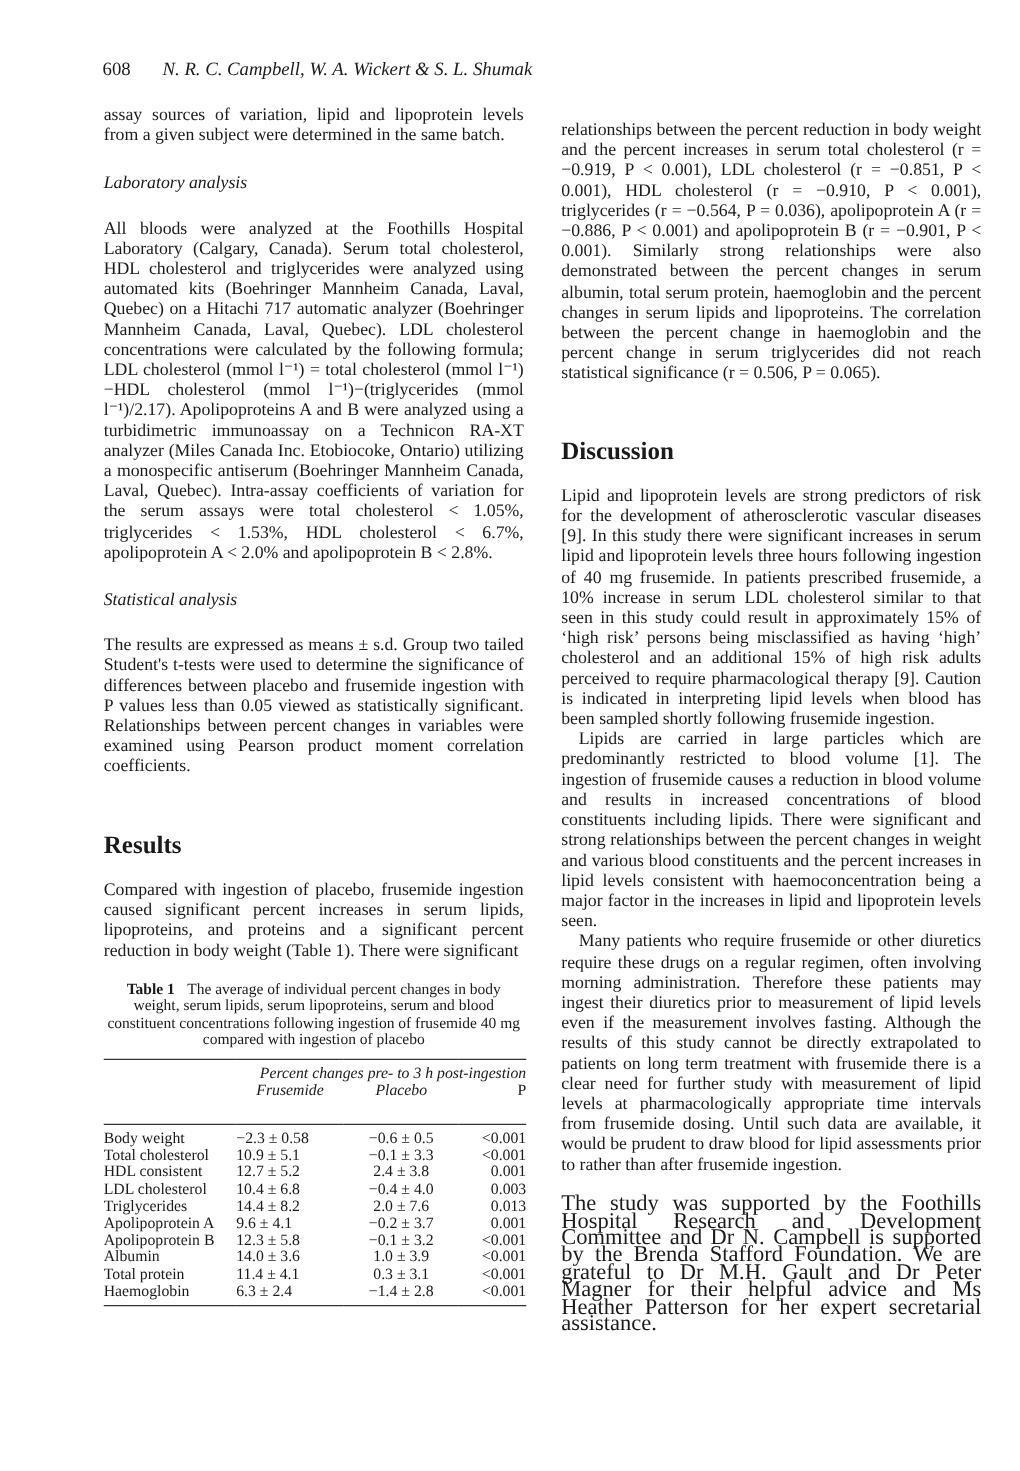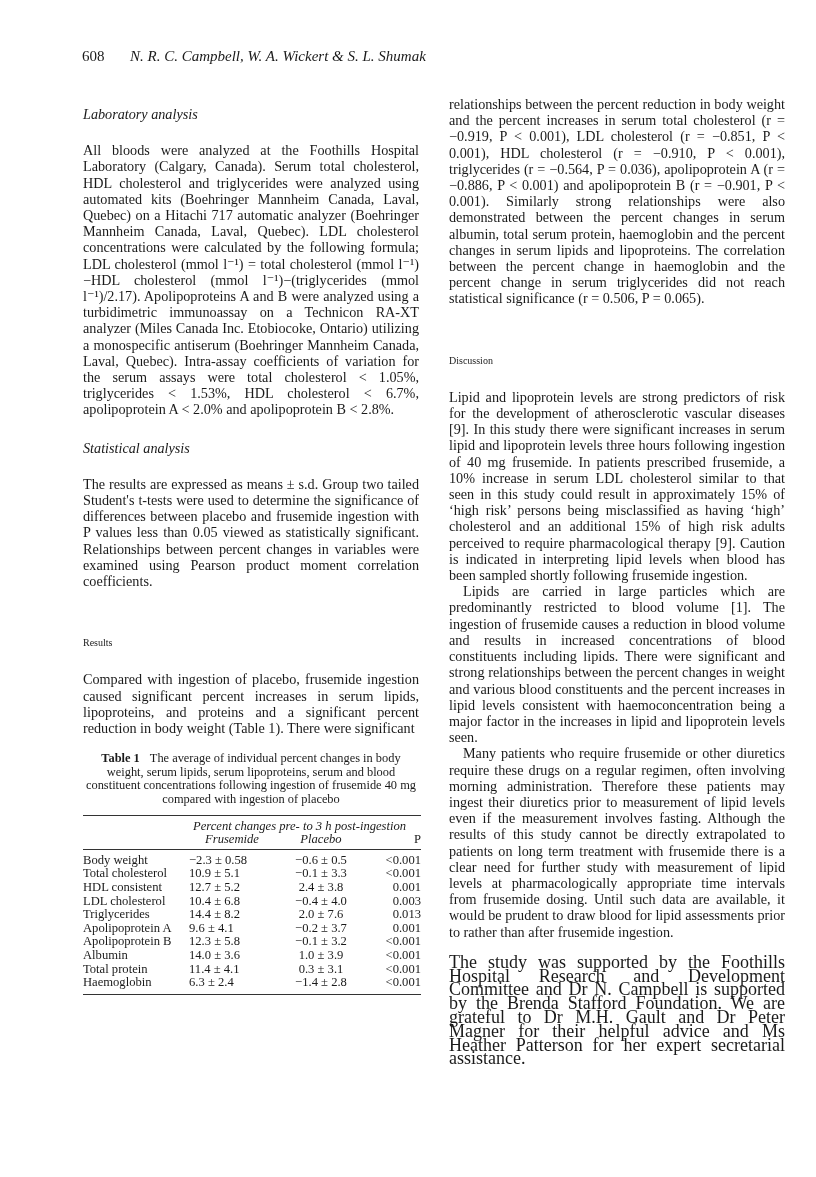--- a/index.html
+++ b/index.html
@@ -16,48 +16,49 @@
   .running-head .authors { font-style: italic; }
   .col {
     position: absolute; width: 336px;
     font-size: 14.2px; line-height: 16.2px; text-align: justify;
   }
   .col-left { left: 83px; top: 84px; }
   .col-right { left: 449px; top: 96px; }
   p { margin: 0; }
   p.indent { text-indent: 14px; }
   .subhead { font-style: italic; font-size: 14.2px; margin: 0; }
-  .head { font-weight: normal; font-size: 10px; margin: 0; }
+  .head { font-weight: bold; font-size: 20px; margin: 0; }
   .caption { font-size: 12.4px; line-height: 13.6px; text-align: center; margin: 0; }
   .caption .label { font-weight: bold; margin-right: 10px; }
   table.data {
     width: 338px; border-collapse: collapse; font-size: 12.6px; line-height: 13.6px;
     border-top: 1.2px solid #333; border-bottom: 1.2px solid #333;
   }
   table.data th { font-weight: normal; font-style: italic; padding: 0; }
   table.data th.p { font-style: normal; text-align: right; }
-  table.data thead tr.last th { padding-bottom: 2px; border-bottom: 1px solid #333; }
+  table.data thead tr.last th { padding-bottom: 20px; border-bottom: 1px solid #333; }
   table.data thead tr.first th { padding-top: 4px; }
   table.data td { padding: 0; white-space: nowrap; }
   table.data td.lab { text-align: left; width: 106px; }
   table.data td.fr { text-align: left; width: 86px; }
   table.data td.pl { text-align: center; width: 92px; }
   table.data td.pv { text-align: right; }
   table.data tbody tr:first-child td { padding-top: 4px; }
   table.data tbody tr:last-child td { padding-bottom: 4px; }
   .ack { font-size: 18px; line-height: 13.8px; text-align: justify; }
 </style>
 </head>
 <body>
 
 <div class="running-head">
   <span class="pg">608</span><span class="authors">N. R. C. Campbell, W. A. Wickert &amp; S. L. Shumak</span>
 </div>
 
 <div class="col col-left">
+  <p>assay sources of variation, lipid and lipoprotein levels from a given subject were determined in the same batch.</p>
 
   <div style="height:22px"></div>
   <p class="subhead">Laboratory analysis</p>
   <div style="height:20px"></div>
   <p>All bloods were analyzed at the Foothills Hospital Laboratory (Calgary, Canada). Serum total cholesterol, HDL cholesterol and triglycerides were analyzed using automated kits (Boehringer Mannheim Canada, Laval, Quebec) on a Hitachi 717 automatic analyzer (Boehringer Mannheim Canada, Laval, Quebec). LDL cholesterol concentrations were calculated by the following formula; LDL cholesterol (mmol l⁻¹) = total cholesterol (mmol l⁻¹)−HDL cholesterol (mmol l⁻¹)−(triglycerides (mmol l⁻¹)/2.17). Apolipoproteins A and B were analyzed using a turbidimetric immunoassay on a Technicon RA-XT analyzer (Miles Canada Inc. Etobiocoke, Ontario) utilizing a monospecific antiserum (Boehringer Mannheim Canada, Laval, Quebec). Intra-assay coefficients of variation for the serum assays were total cholesterol &lt; 1.05%, triglycerides &lt; 1.53%, HDL cholesterol &lt; 6.7%, apolipoprotein A &lt; 2.0% and apolipoprotein B &lt; 2.8%.</p>
 
   <div style="height:22px"></div>
   <p class="subhead">Statistical analysis</p>
   <div style="height:20px"></div>
   <p>The results are expressed as means ± s.d. Group two tailed Student's t-tests were used to determine the significance of differences between placebo and frusemide ingestion with P values less than 0.05 viewed as statistically significant. Relationships between percent changes in variables were examined using Pearson product moment correlation coefficients.</p>
@@ -68,21 +69,21 @@
   <p>Compared with ingestion of placebo, frusemide ingestion caused significant percent increases in serum lipids, lipoproteins, and proteins and a significant percent reduction in body weight (Table 1). There were significant</p>
 
   <div style="height:16px"></div>
   <p class="caption"><span class="label">Table 1</span><span>The average of individual percent changes in body weight, serum lipids, serum lipoproteins, serum and blood constituent concentrations following ingestion of frusemide 40 mg compared with ingestion of placebo</span></p>
   <div style="height:8px"></div>
 
   <table class="data">
     <thead>
       <tr class="first">
         <th></th>
-        <th colspan="3" style="text-align:left;padding-left:4px;">Percent changes pre- to 3 h post-ingestion</th>
+        <th colspan="3" style="text-align:right;padding-left:4px;">Percent changes pre- to 3 h post-ingestion</th>
       </tr>
       <tr class="last">
         <th></th>
         <th style="text-align:center">Frusemide</th>
         <th style="text-align:center">Placebo</th>
         <th class="p">P</th>
       </tr>
     </thead>
     <tbody id="table1-body">
         <tr>

